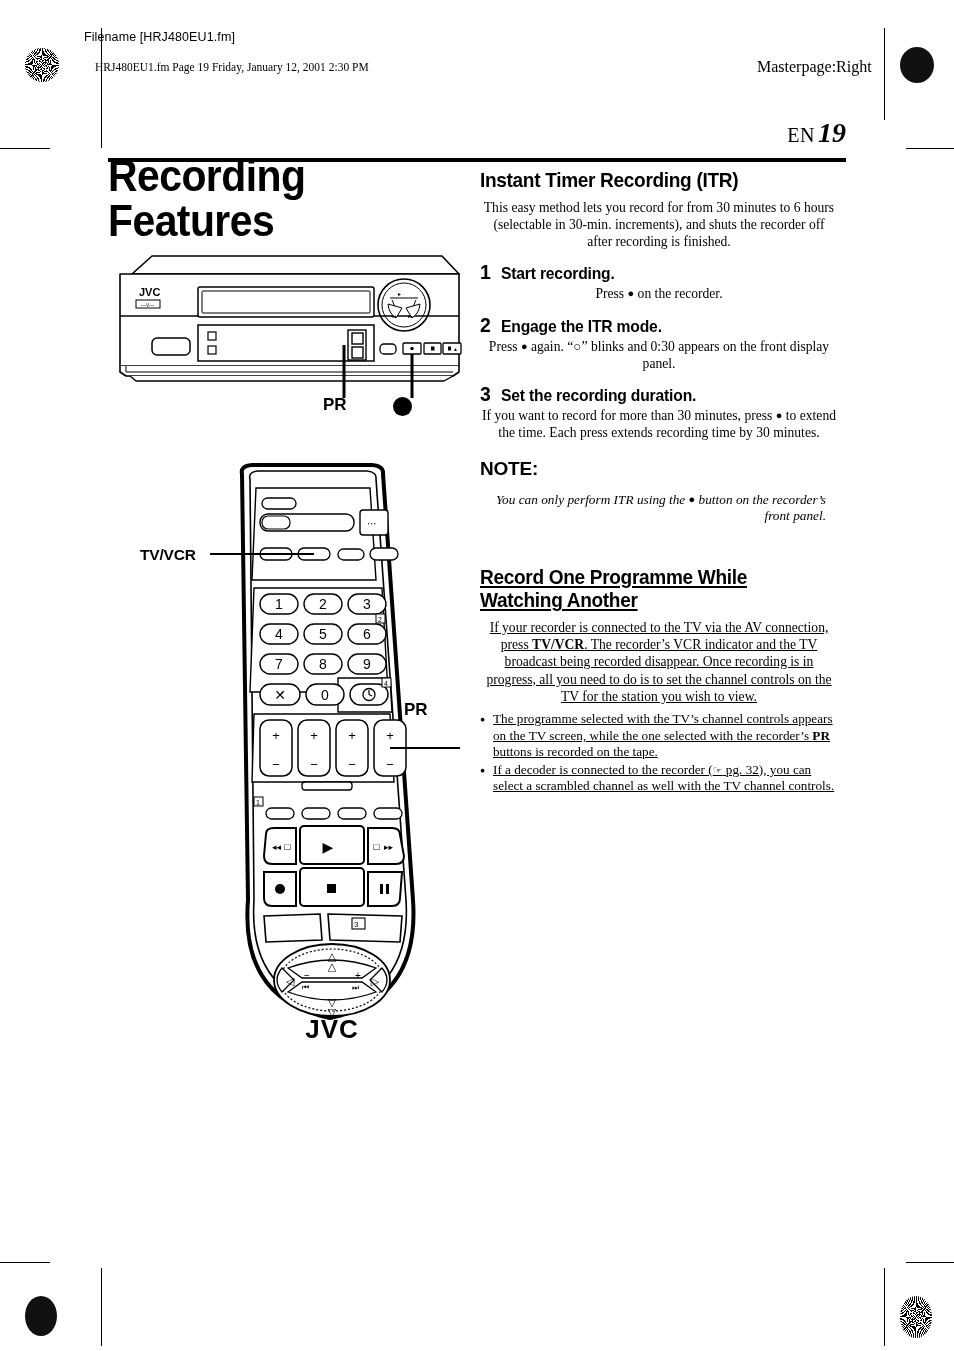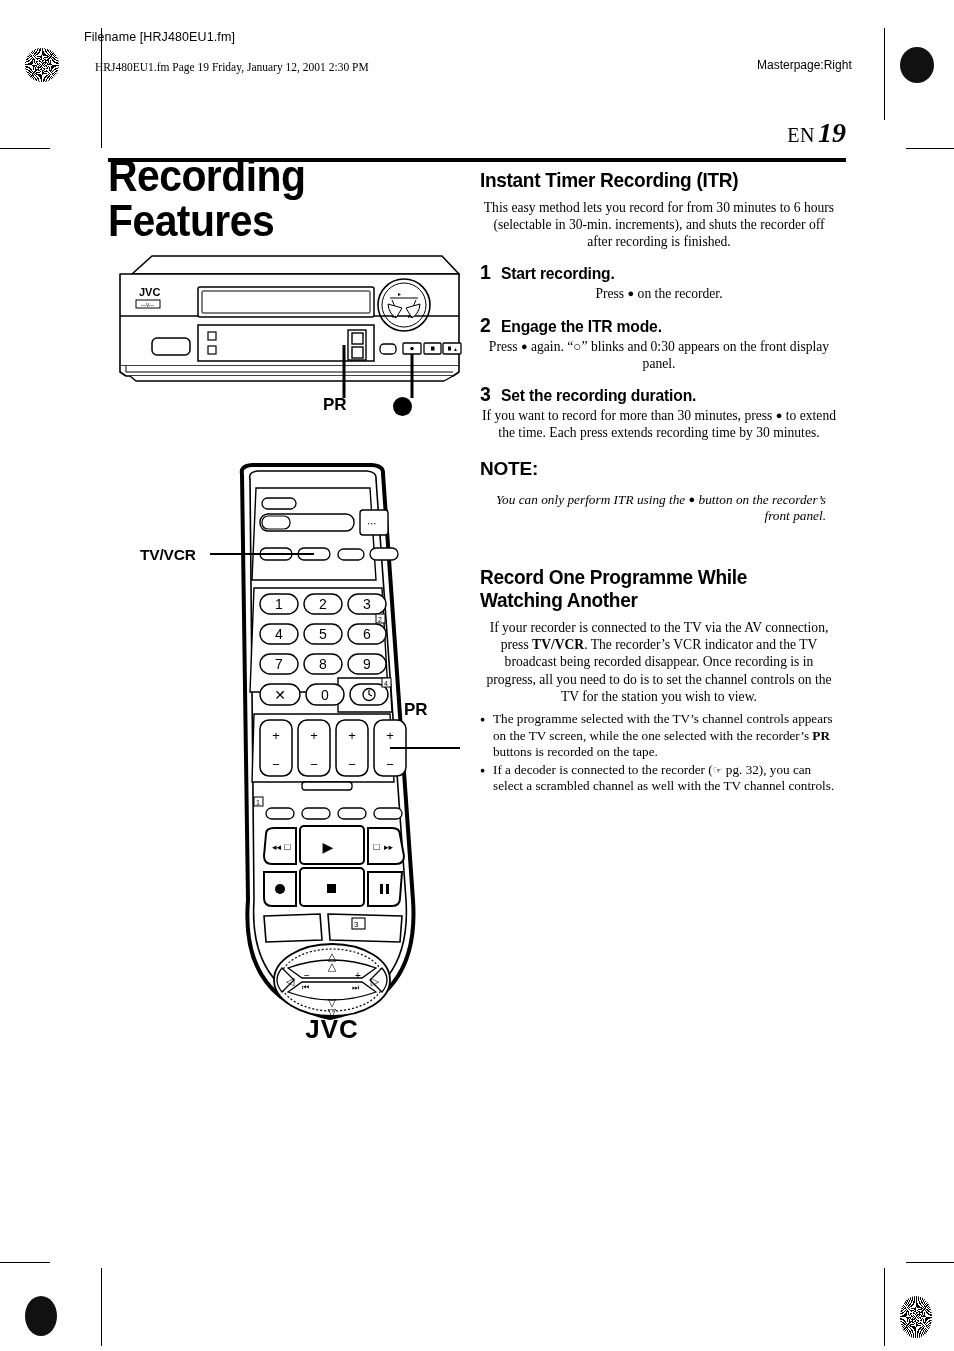--- a/index.html
+++ b/index.html
@@ -29,22 +29,22 @@
 
   .cropline{position:absolute;background:#000;}
   .vline{width:1px;}
   .hline{height:1px;}
 
   
   .slug1{position:absolute;left:84px;top:30px;font-size:12.5px;
     font-family:Liberation Sans, sans-serif;white-space:nowrap;letter-spacing:.1px;}
   .slug2{position:absolute;left:95px;top:61px;font-size:11.5px;
     font-family:"Liberation Serif",serif;white-space:nowrap;}
-  .masterpage{position:absolute;left:757px;top:58px;font-size:12px;
-    font-family:Liberation Sans, sans-serif;white-space:nowrap;}
+  .masterpage{position:absolute;left:757px;top:58px;font-size:16px;
+    font-family:Liberation Serif, serif;white-space:nowrap;}
 
   
   .pagenum{position:absolute;right:108px;top:117px;text-align:right;white-space:nowrap;}
   .pagenum .en{font-family:"Liberation Serif",serif;font-size:20px;
     letter-spacing:.5px;vertical-align:baseline;}
   .pagenum .num{font-family:"Liberation Serif",serif;font-style:italic;
     font-weight:700;font-size:28px;vertical-align:baseline;margin-left:3px;}
   .hrule{position:absolute;left:108px;top:158px;width:738px;height:4px;background:#000;}
 
   
@@ -66,21 +66,21 @@
   .step{display:flex;align-items:baseline;gap:9px;margin-top:11px;}
   .step .n{font-family:"Liberation Sans",sans-serif;font-weight:700;font-size:21px;
     line-height:1;transform:scaleX(.93);transform-origin:left center;}
   .step .t{font-family:"Liberation Sans",sans-serif;font-weight:700;font-size:16.5px;
     letter-spacing:-0.2px;transform:scaleX(.95);transform-origin:left center;}
   .step + .body{margin-top:2px;}
   .noteh{font-family:"Liberation Sans",sans-serif;font-weight:700;font-size:19px;
     margin:16px 0 1px 0;letter-spacing:-0.2px;}
   .noteb{font-family:"Liberation Serif",serif;font-style:italic;font-size:13.3px;
     line-height:1.25;margin:12px;text-align:right;}
-  .sect2wrap{margin-top:40px;}
+  .sect2wrap{margin-top:40px;text-decoration:underline;}
   ul.bl{list-style:none;margin:2px 0 0 0;padding:0;}
   ul.bl li{font-family:"Liberation Serif",serif;font-size:13.2px;line-height:1.25;
     padding-left:13px;position:relative;margin-bottom:1px;}
   ul.bl li:before{content:"\25CF";position:absolute;left:0;top:0;font-size:8.5px;line-height:1.95;}
   .b{font-weight:700;}
   .recdot{font-size:11px;vertical-align:1px;}
   .handsym{font-family:"DejaVu Sans",sans-serif;font-size:11px;}
 
   
   .vcrwrap{position:absolute;left:112px;top:248px;width:360px;height:180px;}

